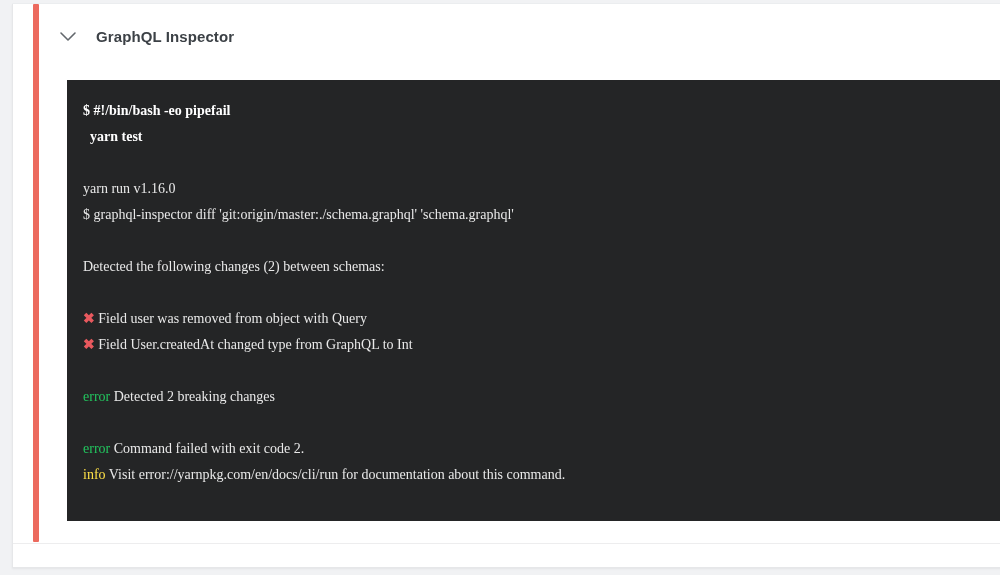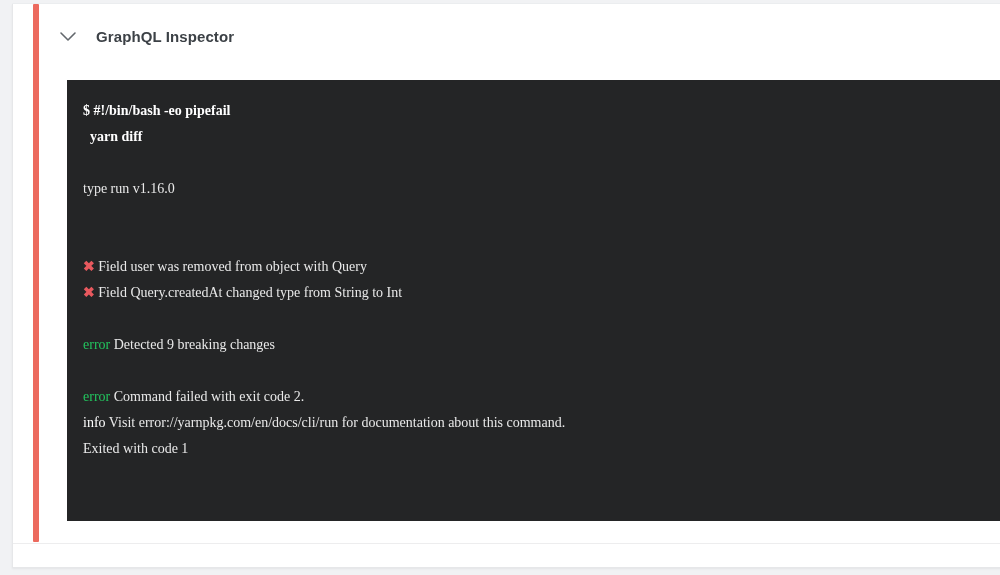--- a/index.html
+++ b/index.html
@@ -104,21 +104,21 @@
     font-size: 14px;
     line-height: 26px;
     color: #e9e9e9;
     white-space: pre;
     letter-spacing: 0;
   }
   .term-line.bold { font-weight: bold; color: #ffffff; }
   .term-line.blank { height: 26px; }
 
   .tok-error  { color: #22c55e; }
-  .tok-info   { color: #ffffff; }
+  .tok-info   { color: #fde047; }
   .tok-cross  { color: #e8595e; font-weight: bold; }
 
   
   .card-divider {
     position: absolute;
     left: 13px;
     top: 543px;
     width: 999px;
     height: 1px;
     background: #ededee;
@@ -140,30 +140,31 @@
       <svg width="24" height="24" viewBox="0 0 24 24" fill="none" stroke="currentColor" stroke-width="1.6" stroke-linecap="round" stroke-linejoin="round">
         <polyline points="5,9 12,16 19,9"></polyline>
       </svg>
     </span>
     <span class="job-title">GraphQL Inspector</span>
   </div>
 
   <div class="terminal">
 
   <div class="term-line bold">$ #!/bin/bash -eo pipefail</div>
-      <div class="term-line bold">  yarn diff</div>
+      <div class="term-line bold">  yarn test</div>
       <div class="term-line blank">&nbsp;</div>
-      <div class="term-line">type run v1.16.0</div>
+      <div class="term-line">yarn run v1.16.0</div>
+      <div class="term-line">$ graphql-inspector diff 'git:origin/master:./schema.graphql' 'schema.graphql'</div>
       <div class="term-line blank">&nbsp;</div>
+      <div class="term-line">Detected the following changes (2) between schemas:</div>
       <div class="term-line blank">&nbsp;</div>
       <div class="term-line"><span class="tok-cross">✖</span><span> Field user was removed from object with Query</span></div>
-      <div class="term-line"><span class="tok-cross">✖</span><span> Field Query.createdAt changed type from String to Int</span></div>
+      <div class="term-line"><span class="tok-cross">✖</span><span> Field User.createdAt changed type from GraphQL to Int</span></div>
       <div class="term-line blank">&nbsp;</div>
-      <div class="term-line"><span class="tok-error">error</span><span> Detected 9 breaking changes</span></div>
+      <div class="term-line"><span class="tok-error">error</span><span> Detected 2 breaking changes</span></div>
       <div class="term-line blank">&nbsp;</div>
       <div class="term-line"><span class="tok-error">error</span><span> Command failed with exit code 2.</span></div>
       <div class="term-line"><span class="tok-info">info</span><span> Visit error://yarnpkg.com/en/docs/cli/run for documentation about this command.</span></div>
-      <div class="term-line">Exited with code 1</div>
     </div>
 
   <div class="card-divider"></div>
 
 </div>
 
 </body></html>

